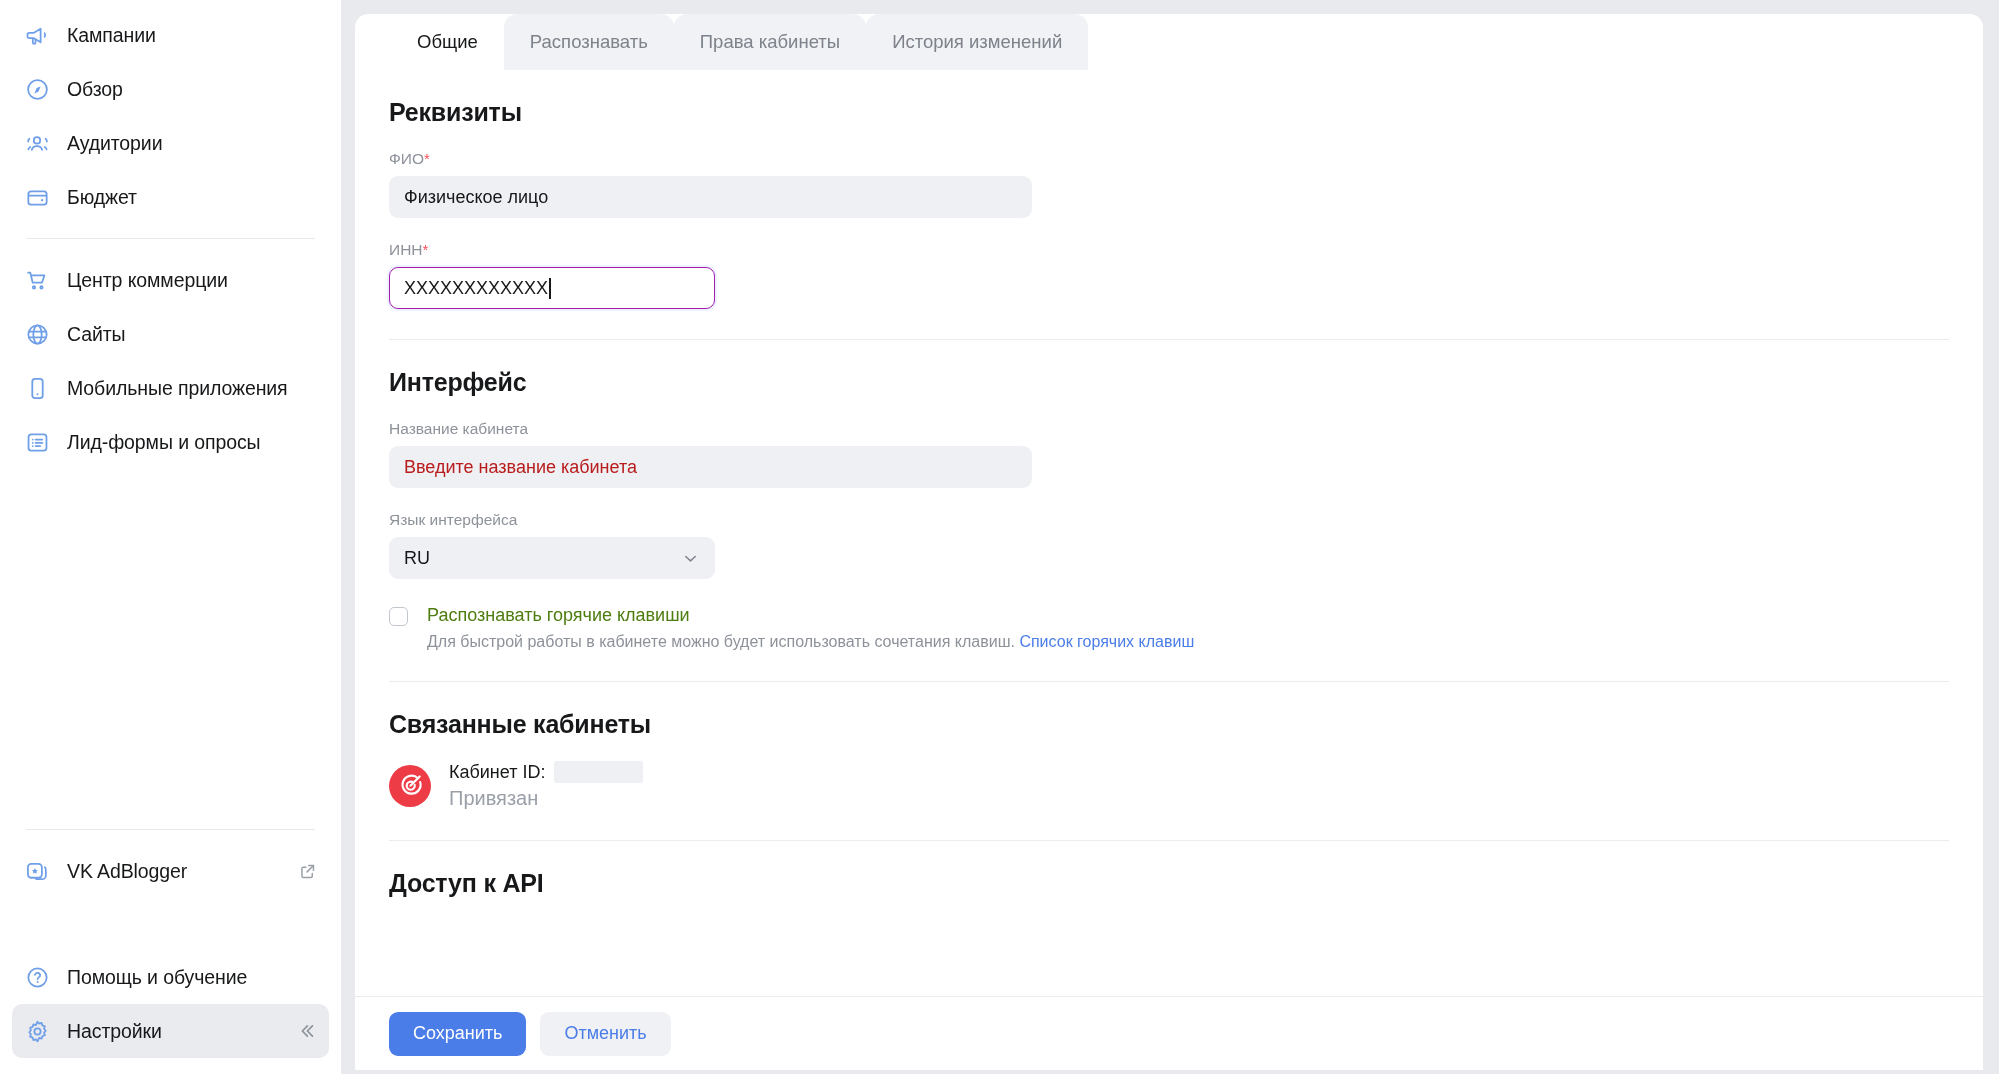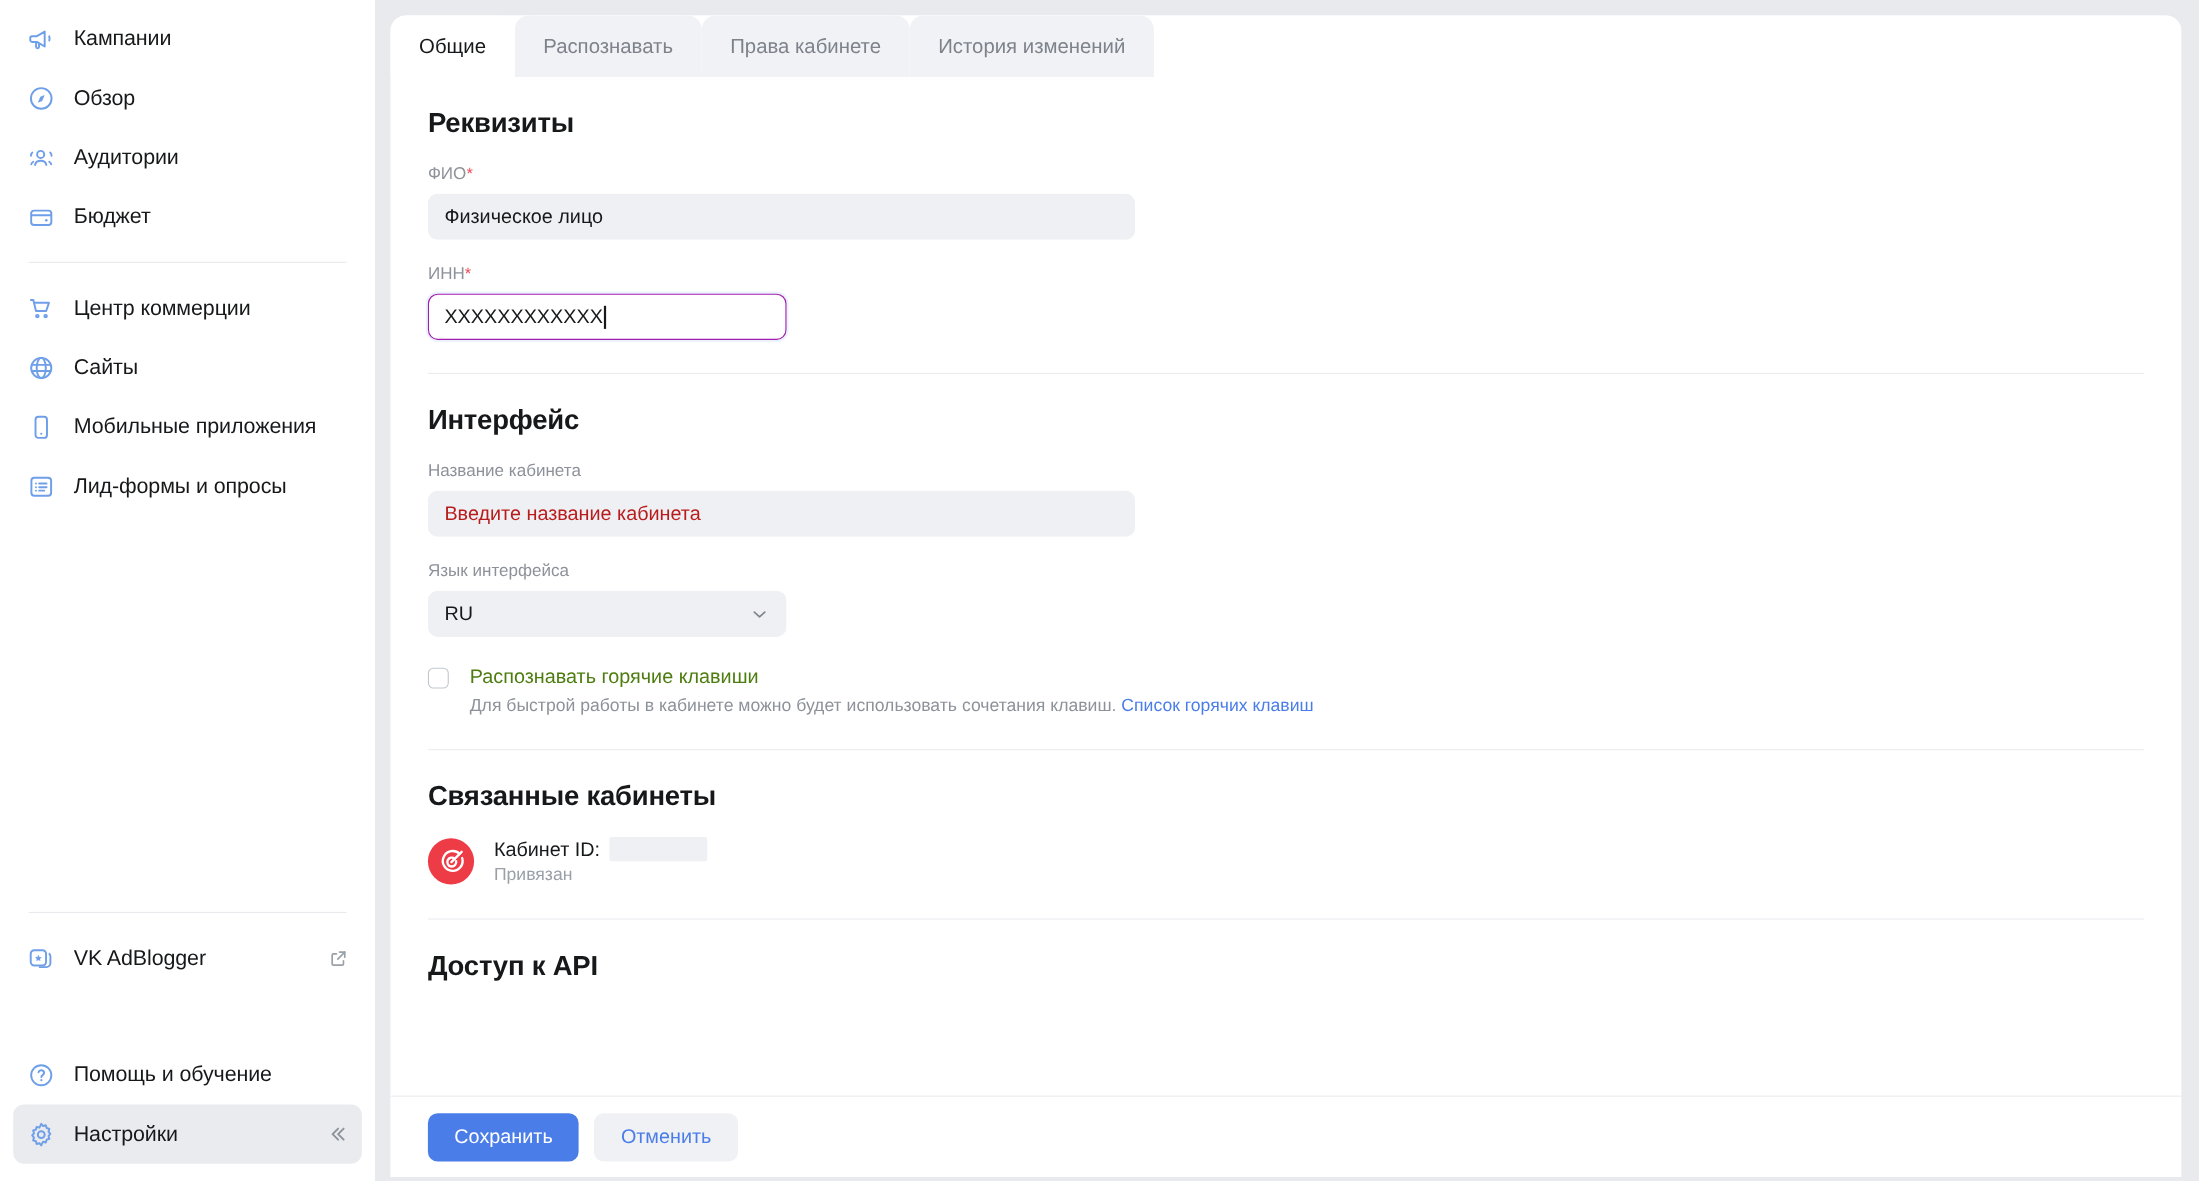--- a/index.html
+++ b/index.html
@@ -63,21 +63,21 @@
   #tabs:after {
     content: ""; position: absolute; left: 0; right: 0; bottom: 0;
     height: 0;
   }
   .tab {
     height: 56px; display: flex; align-items: center; justify-content: center;
     padding: 0 26px; font-size: 18.5px; color: #7d828b; cursor: pointer;
     background: #f1f2f5; border-radius: 13px 13px 0 0; white-space: nowrap;
     position: relative;
   }
-  .tab.active { background: #ffffff; color: #17181a; z-index: 2; }
+  .tab.active { background: #ffffff; color: #17181a; z-index: 2; margin-left: 36px; }
 
   
   #body {
     flex: 1 1 auto; position: relative; overflow: hidden;
     padding: 0 0 0 0;
   }
   .inner { padding: 0 34px 0 34px; }
   .sec-title {
     font-size: 25px; font-weight: 700; color: #17181a;
     letter-spacing: -0.2px; margin: 28px 0 0 0;
@@ -120,21 +120,21 @@
   .cab-logo {
     width: 42px; height: 42px; border-radius: 50%; background: #ee3c47;
     flex: 0 0 42px; display: flex; align-items: center; justify-content: center;
   }
   .cab-texts { margin-left: 18px; }
   .cab-id { font-size: 18px; color: #17181a; display: flex; align-items: center; }
   .cab-redacted {
     display: inline-block; width: 89px; height: 22px; background: #eff0f3;
     margin-left: 9px; border-radius: 2px;
   }
-  .cab-status { font-size: 16px; color: #9aa0a8; margin-top: 4px; }
+  .cab-status { font-size: 20px; color: #9aa0a8; margin-top: 4px; }
 
   
   #footer {
     flex: 0 0 auto; height: 74px; border-top: 1px solid #ebecef;
     display: flex; align-items: center; padding-left: 34px; background: #fff;
   }
   .btn {
     height: 44px; border-radius: 9px; display: flex; align-items: center;
     justify-content: center; padding: 16px 24px; font-size: 18px; cursor: pointer;
     border: none; white-space: nowrap;
@@ -296,21 +296,21 @@
     <div id="card">
 
       <div id="tabs">
         <div class="tab active">
           <span>Общие</span>
         </div>
         <div class="tab">
           <span>Распознавать</span>
         </div>
         <div class="tab">
-          <span>Права кабинете</span>
+          <span>Права кабинеты</span>
         </div>
         <div class="tab">
           <span>История изменений</span>
         </div>
       </div>
 
       <div id="body">
         <div class="inner">
 
           <div class="sec-title">Реквизиты</div>

